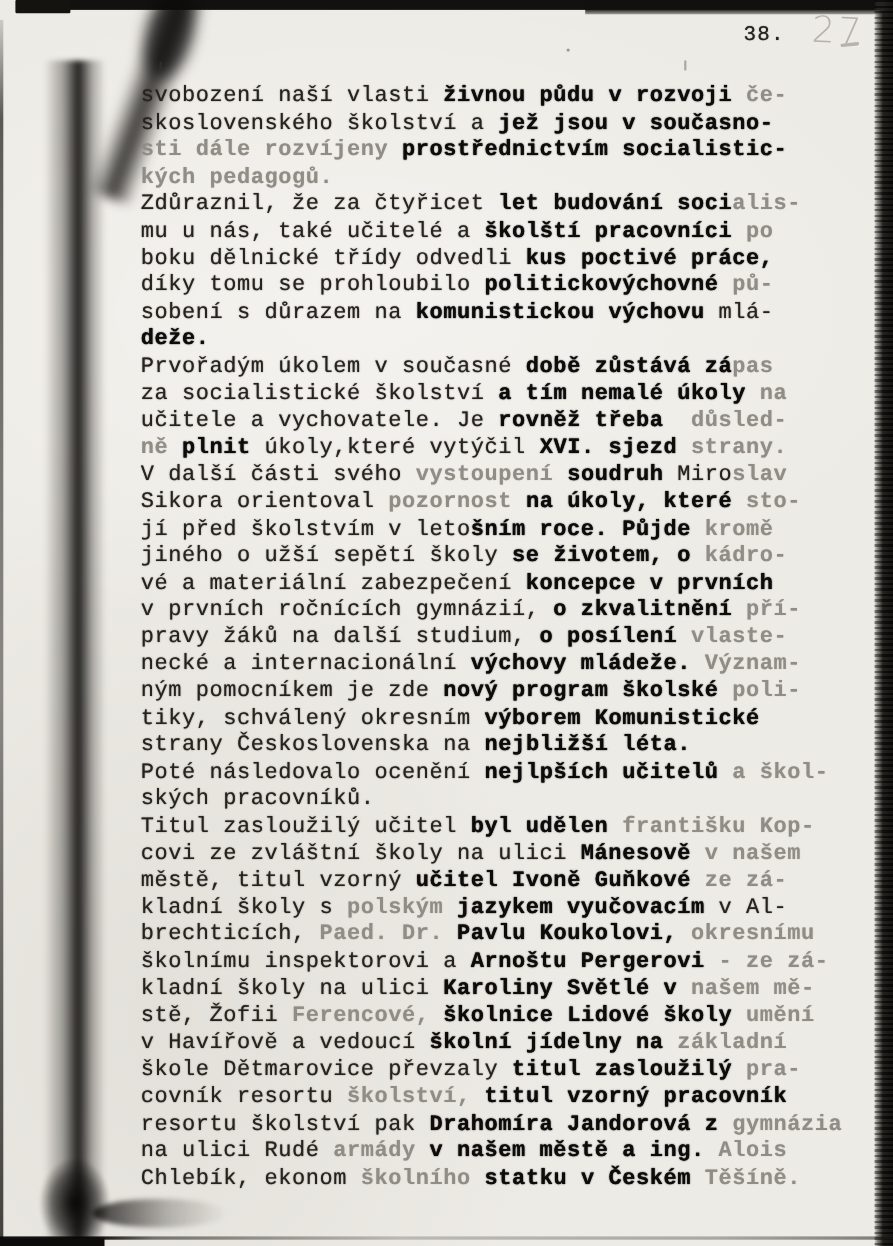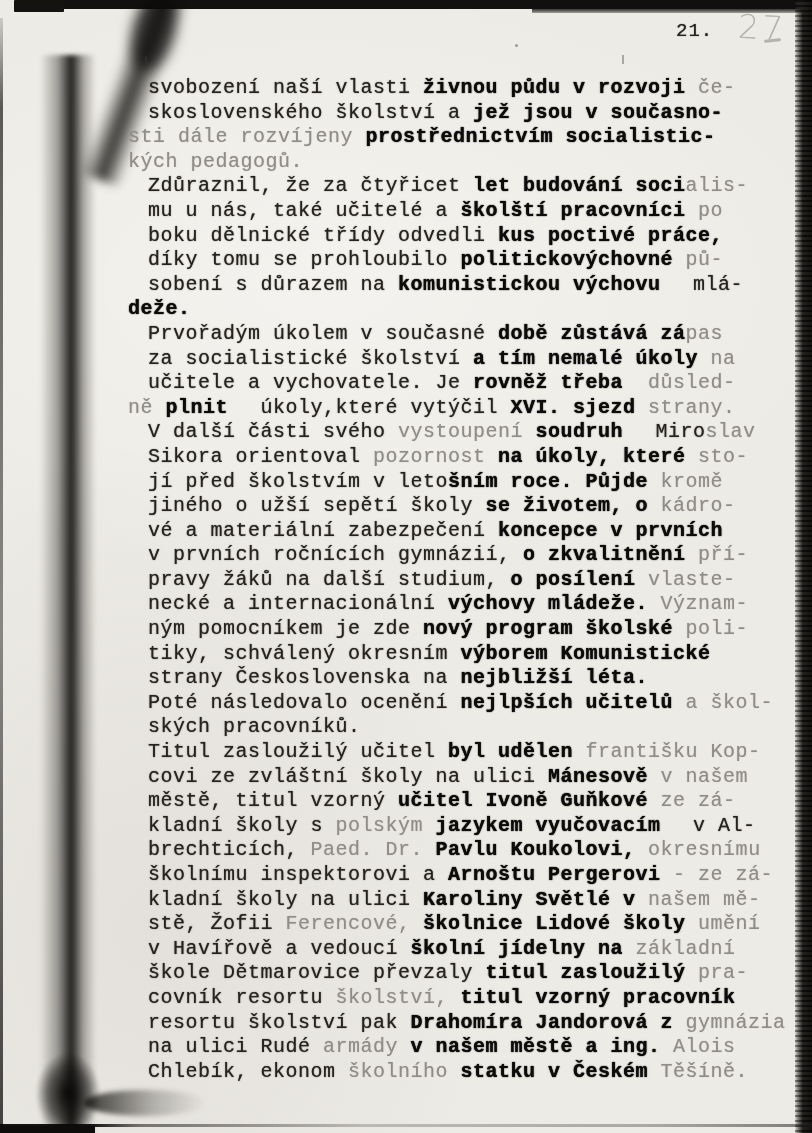--- a/index.html
+++ b/index.html
@@ -60,23 +60,23 @@
     color:var(--pencil); letter-spacing:3px; transform:rotate(3deg);}
   .hand-crossbar{position:absolute; left:764px; top:39px; width:17px; height:2.5px;
     background:var(--pencil); transform:rotate(-6deg); border-radius:2px;}
   
   .text-block{
     position:absolute; left:128px; top:76px; width:660px;
     font-family:"Liberation Mono","DejaVu Sans Mono",monospace;
     font-size:20px; letter-spacing:.5px; white-space:pre;
   }
   .line{height:24.6px; line-height:24.6px;}
-  .s-n{color:var(--ink); text-shadow:0 0 1.2px rgba(38,35,31,.8);margin-left:20px;}
+  .s-n{color:var(--ink); text-shadow:0 0 1.2px rgba(38,35,31,.8);}
   .s-b{color:var(--ink-b); font-weight:bold; text-shadow:0 0 1px #000, 0 0 2px rgba(0,0,0,.3);margin-top:23px;}
-  .s-l{color:var(--ink-l); text-shadow:0 0 1px rgba(144,141,134,.6);}
+  .s-l{color:var(--ink-l); text-shadow:0 0 1px rgba(144,141,134,.6);font-weight:bold;}
 </style>
 </head>
 <body>
 
 <div class="page">
 
   <div class="artifact top-band"></div>
   <div class="artifact top-band-right"></div>
   <div class="artifact top-tab"></div>
   <div class="artifact edge-left"></div>
@@ -85,19 +85,19 @@
   <div class="artifact smudge-core"></div>
   <div class="artifact smudge-blob"></div>
   <div class="artifact smudge-tail"></div>
   <div class="artifact right-band"></div>
   <div class="artifact bottom-line"></div>
   <div class="artifact bottom-left-strip"></div>
   <div class="artifact speck1"></div>
   <div class="artifact speck2"></div>
   <div class="artifact speck3"></div>
 
-  <div class="typed-pagenum">21.</div>
+  <div class="typed-pagenum">38.</div>
   <div class="hand-pagenum">27</div>
   <div class="hand-crossbar"></div>
 
   <div class="text-block"><div class="line"><span class="s-n">svobození naší vlasti </span><span class="s-b">živnou půdu v rozvoji </span><span class="s-l">če-</span></div><div class="line"><span class="s-n">skoslovenského školství a </span><span class="s-b">jež jsou v současno-</span></div><div class="line"><span class="s-l">sti dále rozvíjeny </span><span class="s-b">prostřednictvím socialistic-</span></div><div class="line"><span class="s-l">kých pedagogů.</span></div><div class="line"><span class="s-n">Zdůraznil, že za čtyřicet </span><span class="s-b">let budování soci</span><span class="s-l">alis-</span></div><div class="line"><span class="s-n">mu u nás, také učitelé a </span><span class="s-b">školští pracovníci </span><span class="s-l">po</span></div><div class="line"><span class="s-n">boku dělnické třídy odvedli </span><span class="s-b">kus poctivé práce,</span></div><div class="line"><span class="s-n">díky tomu se prohloubilo </span><span class="s-b">politickovýchovné </span><span class="s-l">pů-</span></div><div class="line"><span class="s-n">sobení s důrazem na </span><span class="s-b">komunistickou výchovu </span><span class="s-n">mlá-</span></div><div class="line"><span class="s-b">deže.</span></div><div class="line"><span class="s-n">Prvořadým úkolem v současné </span><span class="s-b">době zůstává zá</span><span class="s-l">pas</span></div><div class="line"><span class="s-n">za socialistické školství </span><span class="s-b">a tím nemalé úkoly </span><span class="s-l">na</span></div><div class="line"><span class="s-n">učitele a vychovatele. Je </span><span class="s-b">rovněž třeba </span><span class="s-l"> důsled-</span></div><div class="line"><span class="s-l">ně </span><span class="s-b">plnit </span><span class="s-n">úkoly,které vytýčil </span><span class="s-b">XVI. sjezd </span><span class="s-l">strany.</span></div><div class="line"><span class="s-n">V další části svého </span><span class="s-l">vystoupení </span><span class="s-b">soudruh </span><span class="s-n">Miro</span><span class="s-l">slav</span></div><div class="line"><span class="s-n">Sikora orientoval </span><span class="s-l">pozornost </span><span class="s-b">na úkoly, které </span><span class="s-l">sto-</span></div><div class="line"><span class="s-n">jí před školstvím v leto</span><span class="s-b">šním roce. Půjde </span><span class="s-l">kromě</span></div><div class="line"><span class="s-n">jiného o užší sepětí školy </span><span class="s-b">se životem, o </span><span class="s-l">kádro-</span></div><div class="line"><span class="s-n">vé a materiální zabezpečení </span><span class="s-b">koncepce v prvních</span></div><div class="line"><span class="s-n">v prvních ročnících gymnázií, </span><span class="s-b">o zkvalitnění </span><span class="s-l">pří-</span></div><div class="line"><span class="s-n">pravy žáků na další studium, </span><span class="s-b">o posílení </span><span class="s-l">vlaste-</span></div><div class="line"><span class="s-n">necké a internacionální </span><span class="s-b">výchovy mládeže. </span><span class="s-l">Význam-</span></div><div class="line"><span class="s-n">ným pomocníkem je zde </span><span class="s-b">nový program školské </span><span class="s-l">poli-</span></div><div class="line"><span class="s-n">tiky, schválený okresním </span><span class="s-b">výborem Komunistické</span></div><div class="line"><span class="s-n">strany Československa na </span><span class="s-b">nejbližší léta.</span></div><div class="line"><span class="s-n">Poté následovalo ocenění </span><span class="s-b">nejlpších učitelů </span><span class="s-l">a škol-</span></div><div class="line"><span class="s-n">ských pracovníků.</span></div><div class="line"><span class="s-n">Titul zasloužilý učitel </span><span class="s-b">byl udělen </span><span class="s-l">františku Kop-</span></div><div class="line"><span class="s-n">covi ze zvláštní školy na ulici </span><span class="s-b">Mánesově </span><span class="s-l">v našem</span></div><div class="line"><span class="s-n">městě, titul vzorný </span><span class="s-b">učitel Ivoně Guňkové </span><span class="s-l">ze zá-</span></div><div class="line"><span class="s-n">kladní školy s </span><span class="s-l">polským </span><span class="s-b">jazykem vyučovacím </span><span class="s-n">v Al-</span></div><div class="line"><span class="s-n">brechticích, </span><span class="s-l">Paed. Dr. </span><span class="s-b">Pavlu Koukolovi, </span><span class="s-l">okresnímu</span></div><div class="line"><span class="s-n">školnímu inspektorovi a </span><span class="s-b">Arnoštu Pergerovi </span><span class="s-l">- ze zá-</span></div><div class="line"><span class="s-n">kladní školy na ulici </span><span class="s-b">Karoliny Světlé v </span><span class="s-l">našem mě-</span></div><div class="line"><span class="s-n">stě, Žofii </span><span class="s-l">Ferencové, </span><span class="s-b">školnice Lidové školy </span><span class="s-l">umění</span></div><div class="line"><span class="s-n">v Havířově a vedoucí </span><span class="s-b">školní jídelny na </span><span class="s-l">základní</span></div><div class="line"><span class="s-n">škole Dětmarovice převzaly </span><span class="s-b">titul zasloužilý </span><span class="s-l">pra-</span></div><div class="line"><span class="s-n">covník resortu </span><span class="s-l">školství, </span><span class="s-b">titul vzorný pracovník</span></div><div class="line"><span class="s-n">resortu školství pak </span><span class="s-b">Drahomíra Jandorová z </span><span class="s-l">gymnázia</span></div><div class="line"><span class="s-n">na ulici Rudé </span><span class="s-l">armády </span><span class="s-b">v našem městě a ing. </span><span class="s-l">Alois</span></div><div class="line"><span class="s-n">Chlebík, ekonom </span><span class="s-l">školního </span><span class="s-b">statku v Českém </span><span class="s-l">Těšíně.</span></div></div>
 
 </div>
 
 </body></html>

